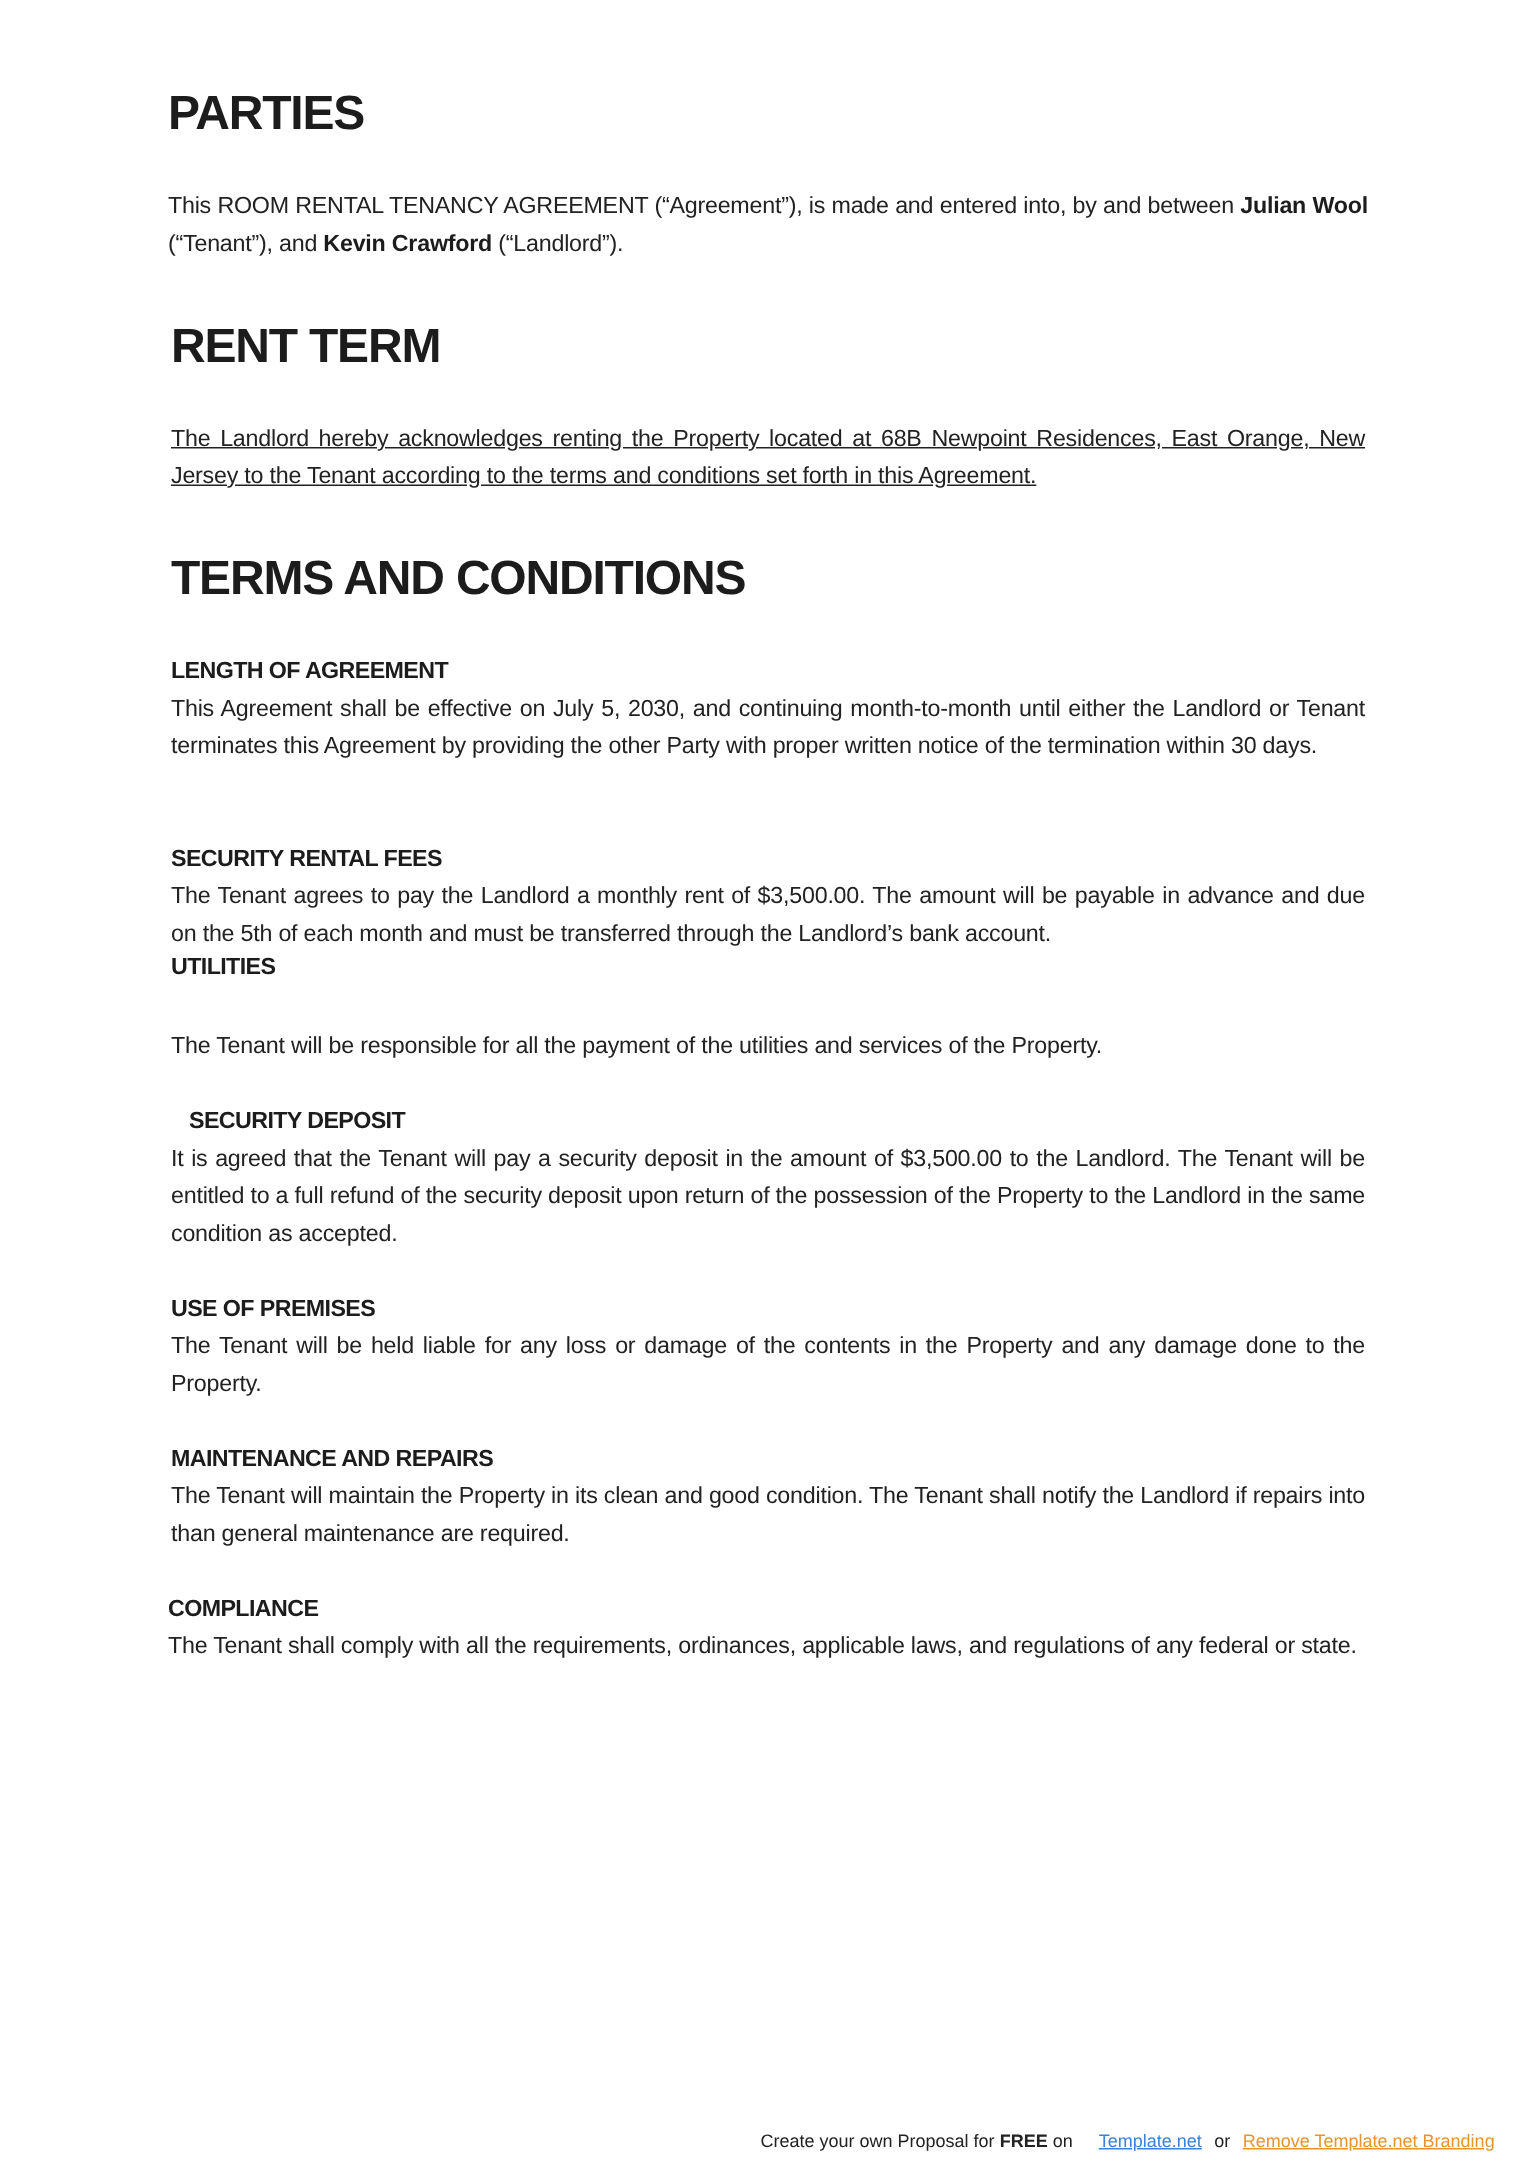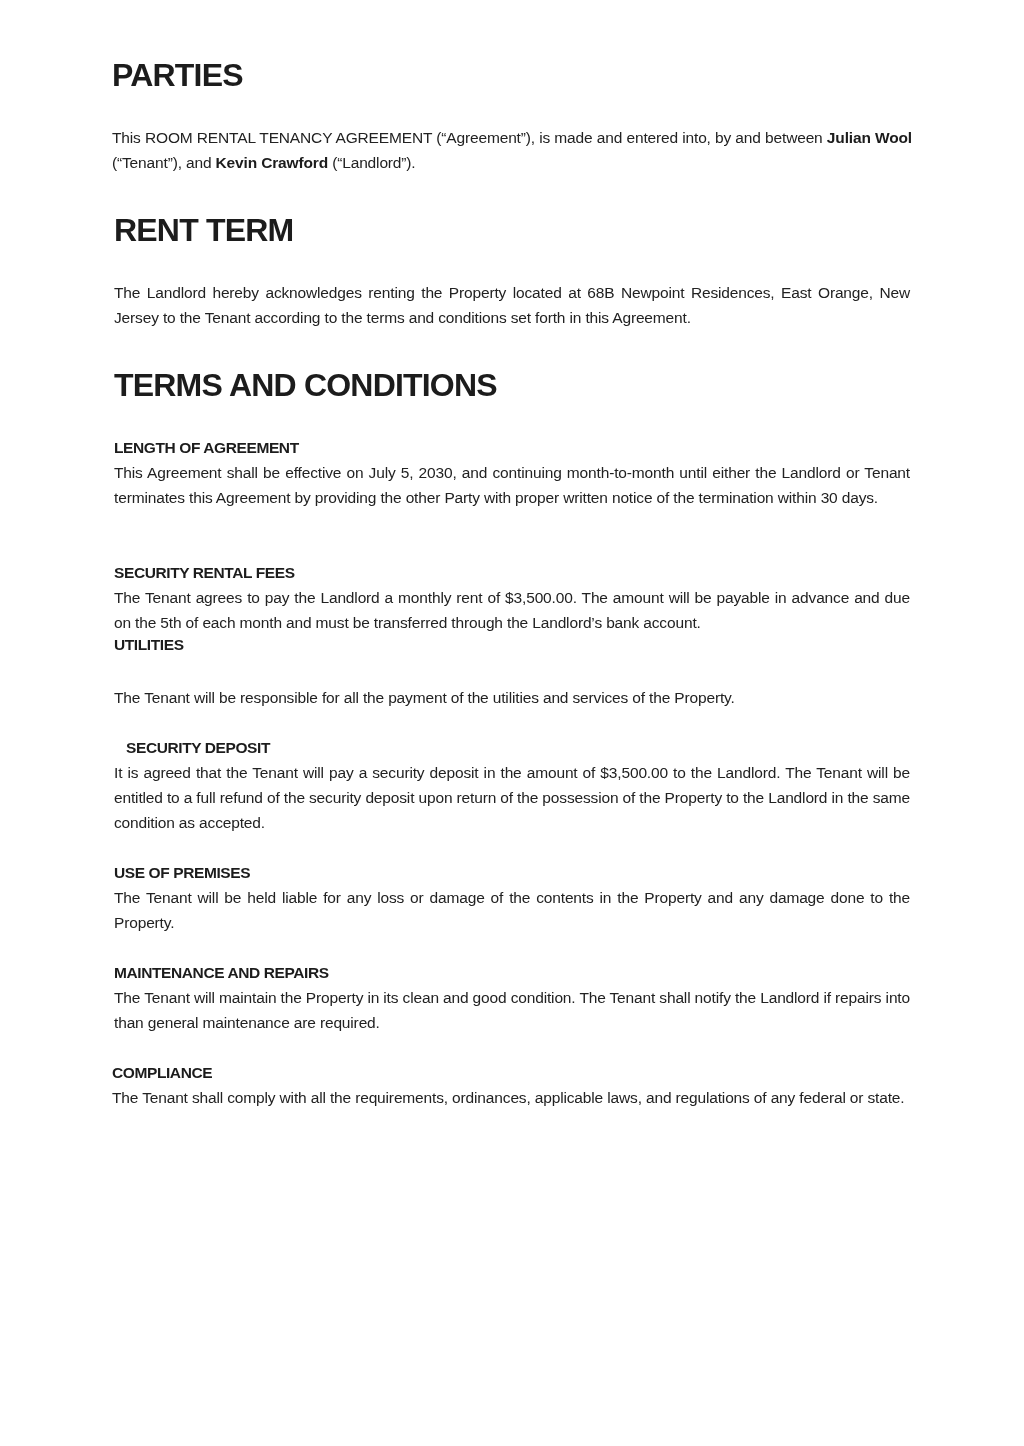--- a/index.html
+++ b/index.html
@@ -59,21 +59,21 @@
 </style>
 </head>
 <body>
 
 <div class="page">
 
   <h1 class="h1" style="left:112px; top:56px;">PARTIES</h1>
   <p class="para" style="left:112px; top:125px; width:800px;"><span>This ROOM RENTAL TENANCY AGREEMENT (“Agreement”), is made and entered into, by and between </span><b>Julian Wool</b><span> (“Tenant”), and </span><b>Kevin Crawford</b><span> (“Landlord”).</span></p>
 
   <h1 class="h1" style="left:114px; top:211px;">RENT TERM</h1>
-  <p class="para" style="left:114px; top:280px; width:796px;">The Landlord hereby acknowledges renting the Property located at 68B Newpoint Residences, East Orange, New Jersey to the Tenant according to the terms and conditions set forth in this Agreement.</p>
+  <p class="para" style="left:114px; top:280px; width:796px;text-decoration:underline;">The Landlord hereby acknowledges renting the Property located at 68B Newpoint Residences, East Orange, New Jersey to the Tenant according to the terms and conditions set forth in this Agreement.</p>
 
   <h1 class="h1" style="left:114px; top:366px;">TERMS AND CONDITIONS</h1>
 
   <div>
     <p class="sub" style="left:114px; top:435px;">LENGTH OF AGREEMENT</p>
     <p class="para" style="left:114px; top:460px; width:796px;">This Agreement shall be effective on July 5, 2030, and continuing month-to-month until either the Landlord or Tenant terminates this Agreement by providing the other Party with proper written notice of the termination within 30 days.</p>
   </div>
 
   <div>
     <p class="sub" style="left:114px; top:560px;">SECURITY RENTAL FEES</p>
@@ -98,14 +98,20 @@
   <div>
     <p class="sub" style="left:114px; top:960px;">MAINTENANCE AND REPAIRS</p>
     <p class="para" style="left:114px; top:985px; width:796px;">The Tenant will maintain the Property in its clean and good condition. The Tenant shall notify the Landlord if repairs into than general maintenance are required.</p>
   </div>
 
   <div>
     <p class="sub" style="left:112px; top:1060px;">COMPLIANCE</p>
     <p class="para" style="left:112px; top:1085px; width:800px;">The Tenant shall comply with all the requirements, ordinances, applicable laws, and regulations of any federal or state.</p>
   </div>
 
+  <div class="footer">
+    <span>Create your own Proposal for </span><b>FREE</b><span> on</span>
+    <a class="link-blue">Template.net</a>
+    <span class="or">or</span>
+    <a class="link-orange">Remove Template.net Branding</a>
+  </div>
 
 </div>
 
 </body></html>

